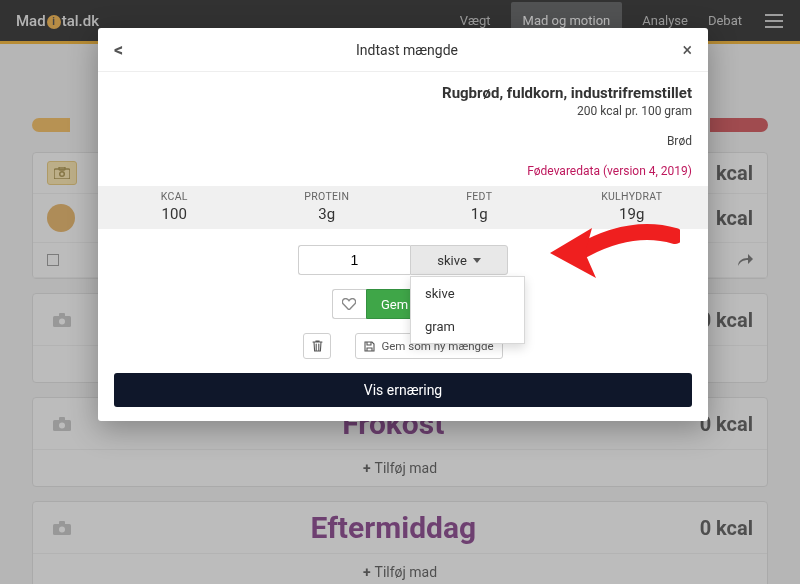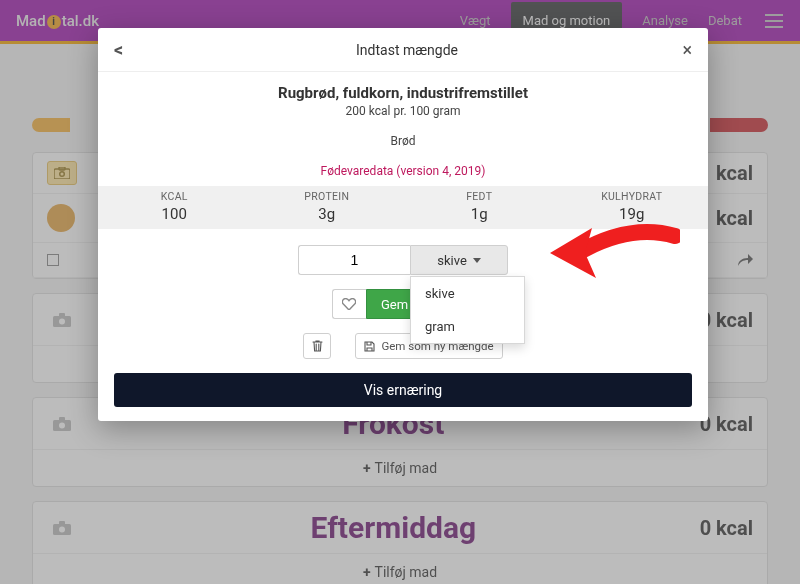--- a/index.html
+++ b/index.html
@@ -7,21 +7,21 @@
   body {
     font-family: -apple-system, BlinkMacSystemFont, "Segoe UI", Roboto, Arial, sans-serif;
     font-size: 14px;
     color: #333;
     background: #f4f4f4;
   }
 
   
   .topnav {
     height: 41px;
-    background: #a21caf;
+    background: #000000;
     display: flex;
     align-items: center;
     padding: 0 16px;
     color: #c6c6c6;
     font-size: 13px;
   }
   .topnav .brand { font-size: 15px; color: #eee; font-weight: 500; }
   .topnav .brand-o {
     display: inline-block;
     width: 14px; height: 14px; border-radius: 50%;
@@ -159,21 +159,21 @@
     text-align: center;
     font-size: 14px; color: #333;
     pointer-events: none;
   }
   .modal-head .close {
     margin-left: auto;
     font-size: 18px; color: #555;
   }
 
   .product {
-    text-align: center;
+    text-align: right;
     padding: 12px 16px 8px 16px;
   }
   .product .name { font-weight: 700; font-size: 15px; }
   .product .sub  { font-size: 12px; color: #444; margin-top: 2px; }
   .product .cat  { font-size: 12px; color: #444; margin-top: 16px; }
   .product .src  { font-size: 12px; color: #be185d; margin-top: 16px; }
 
   .nutr-head {
     display: flex;
     background: #f0f0f0;

